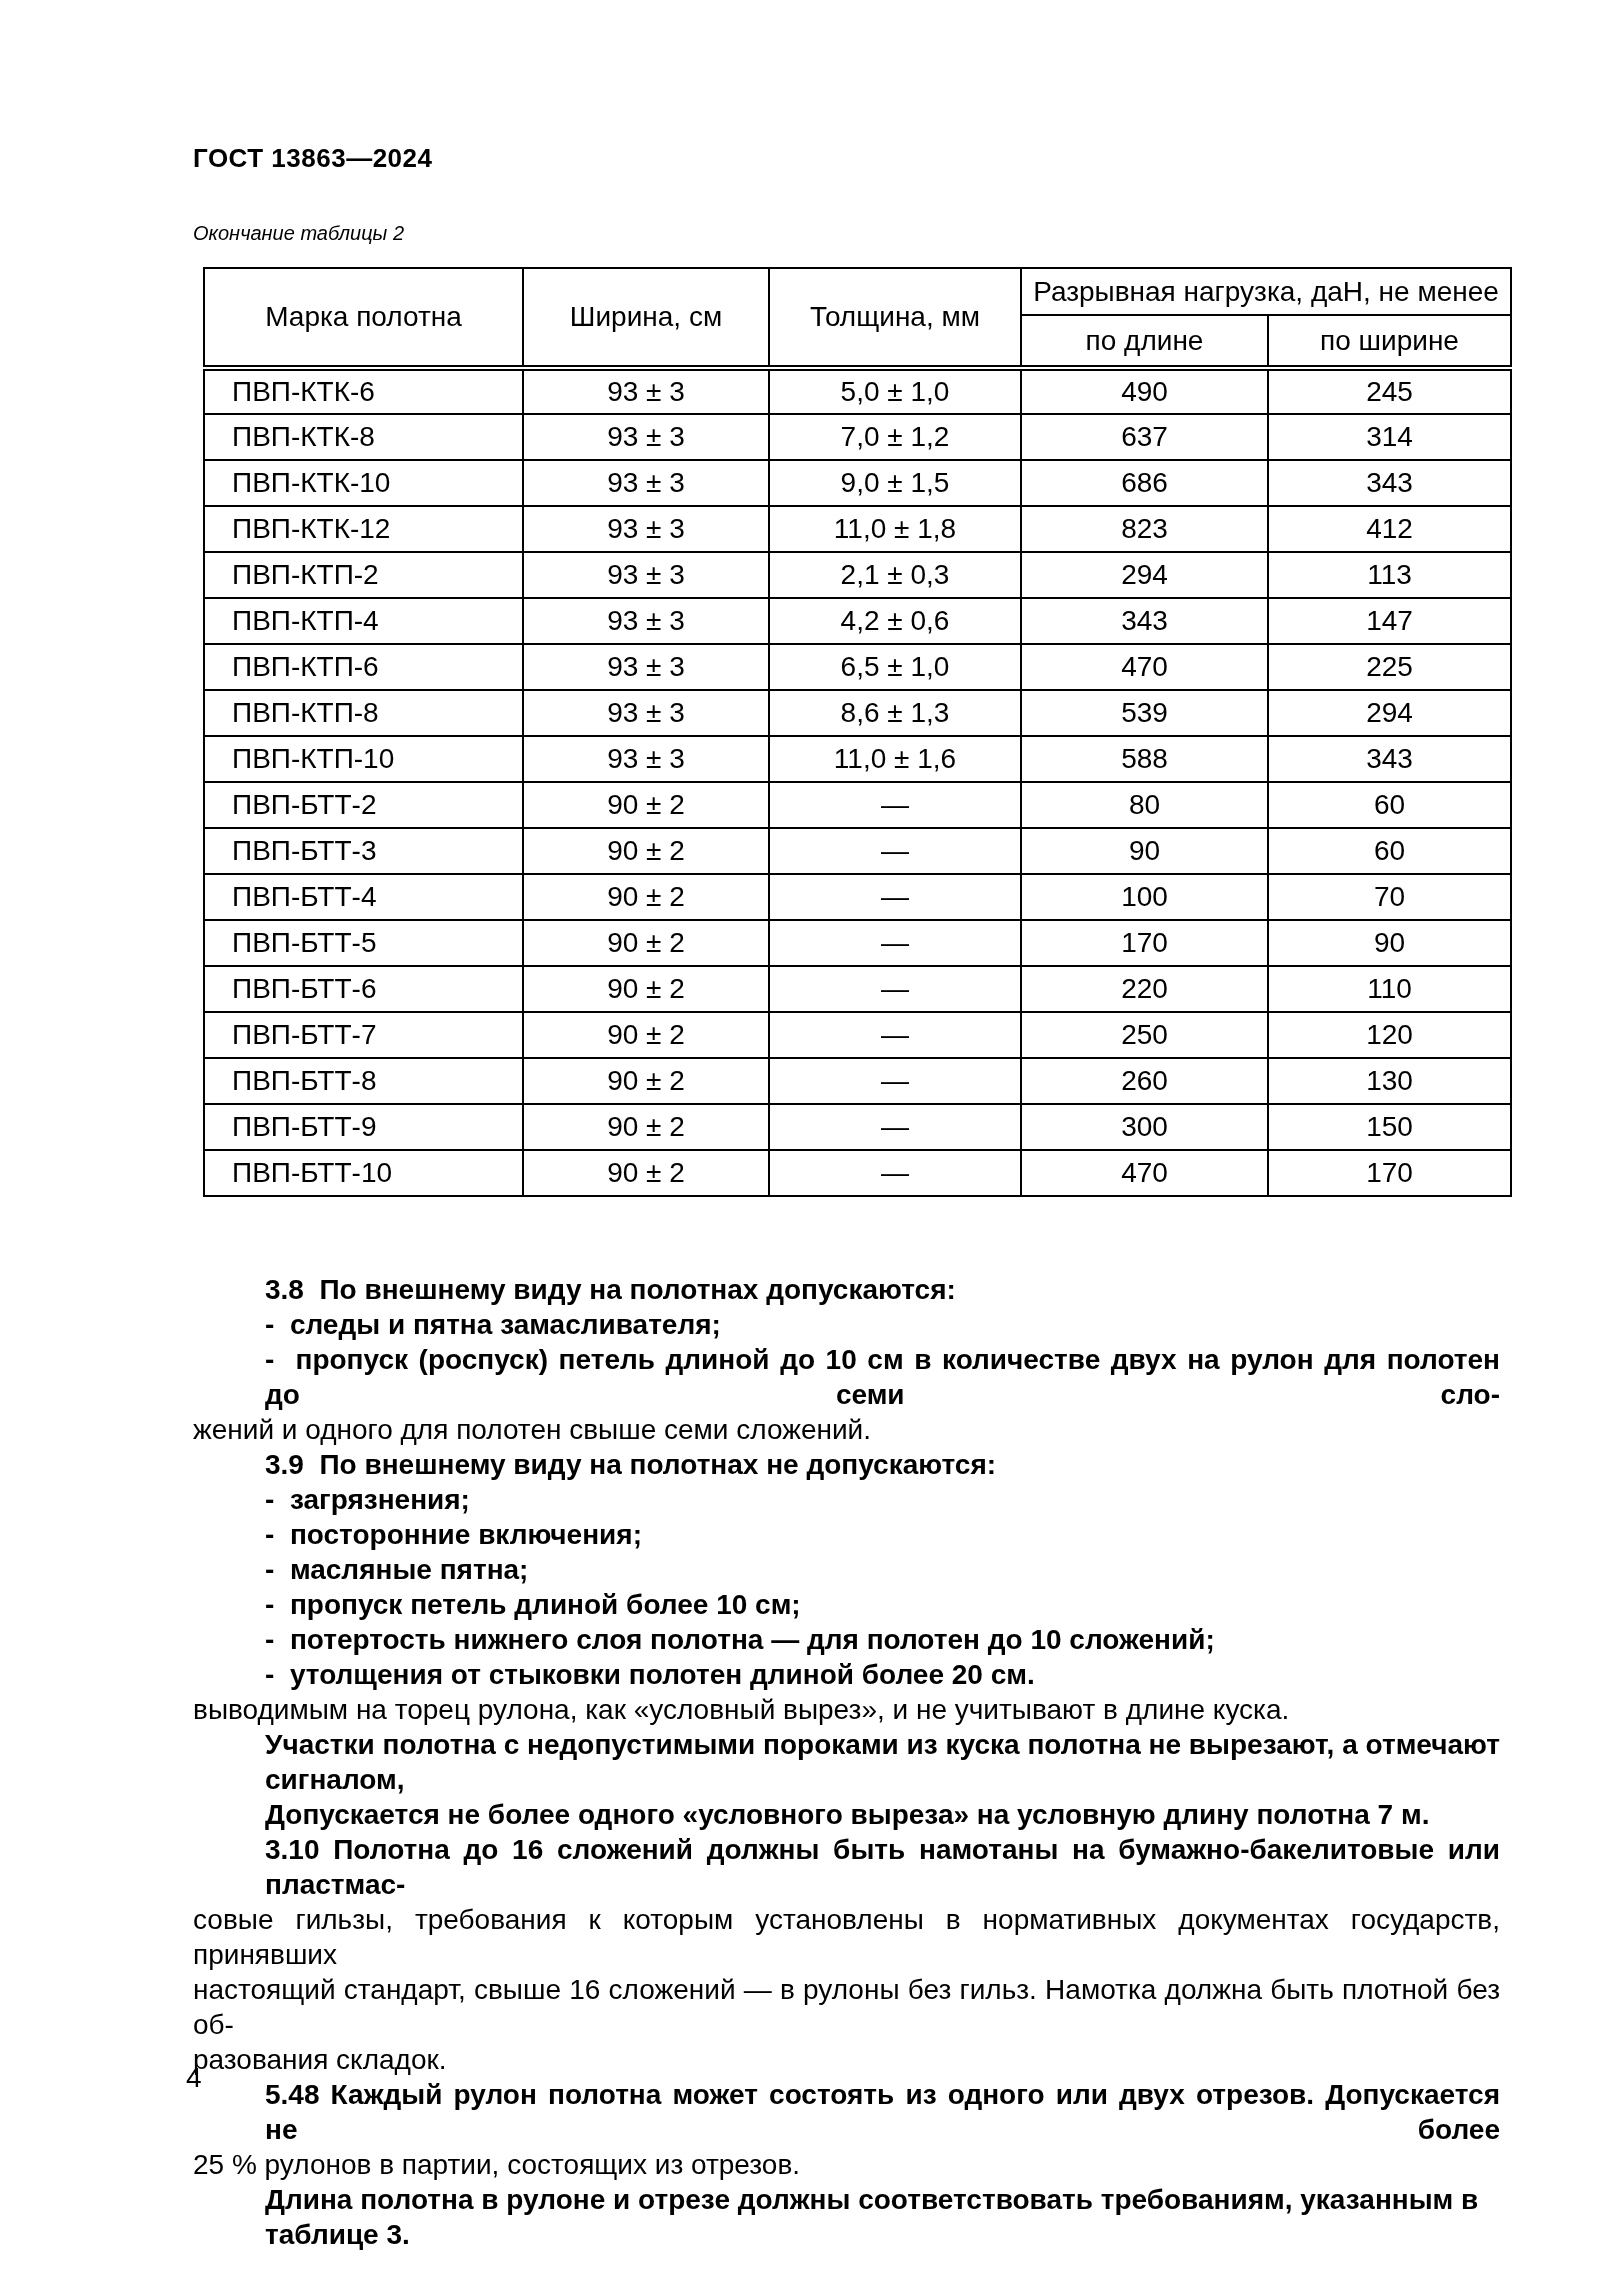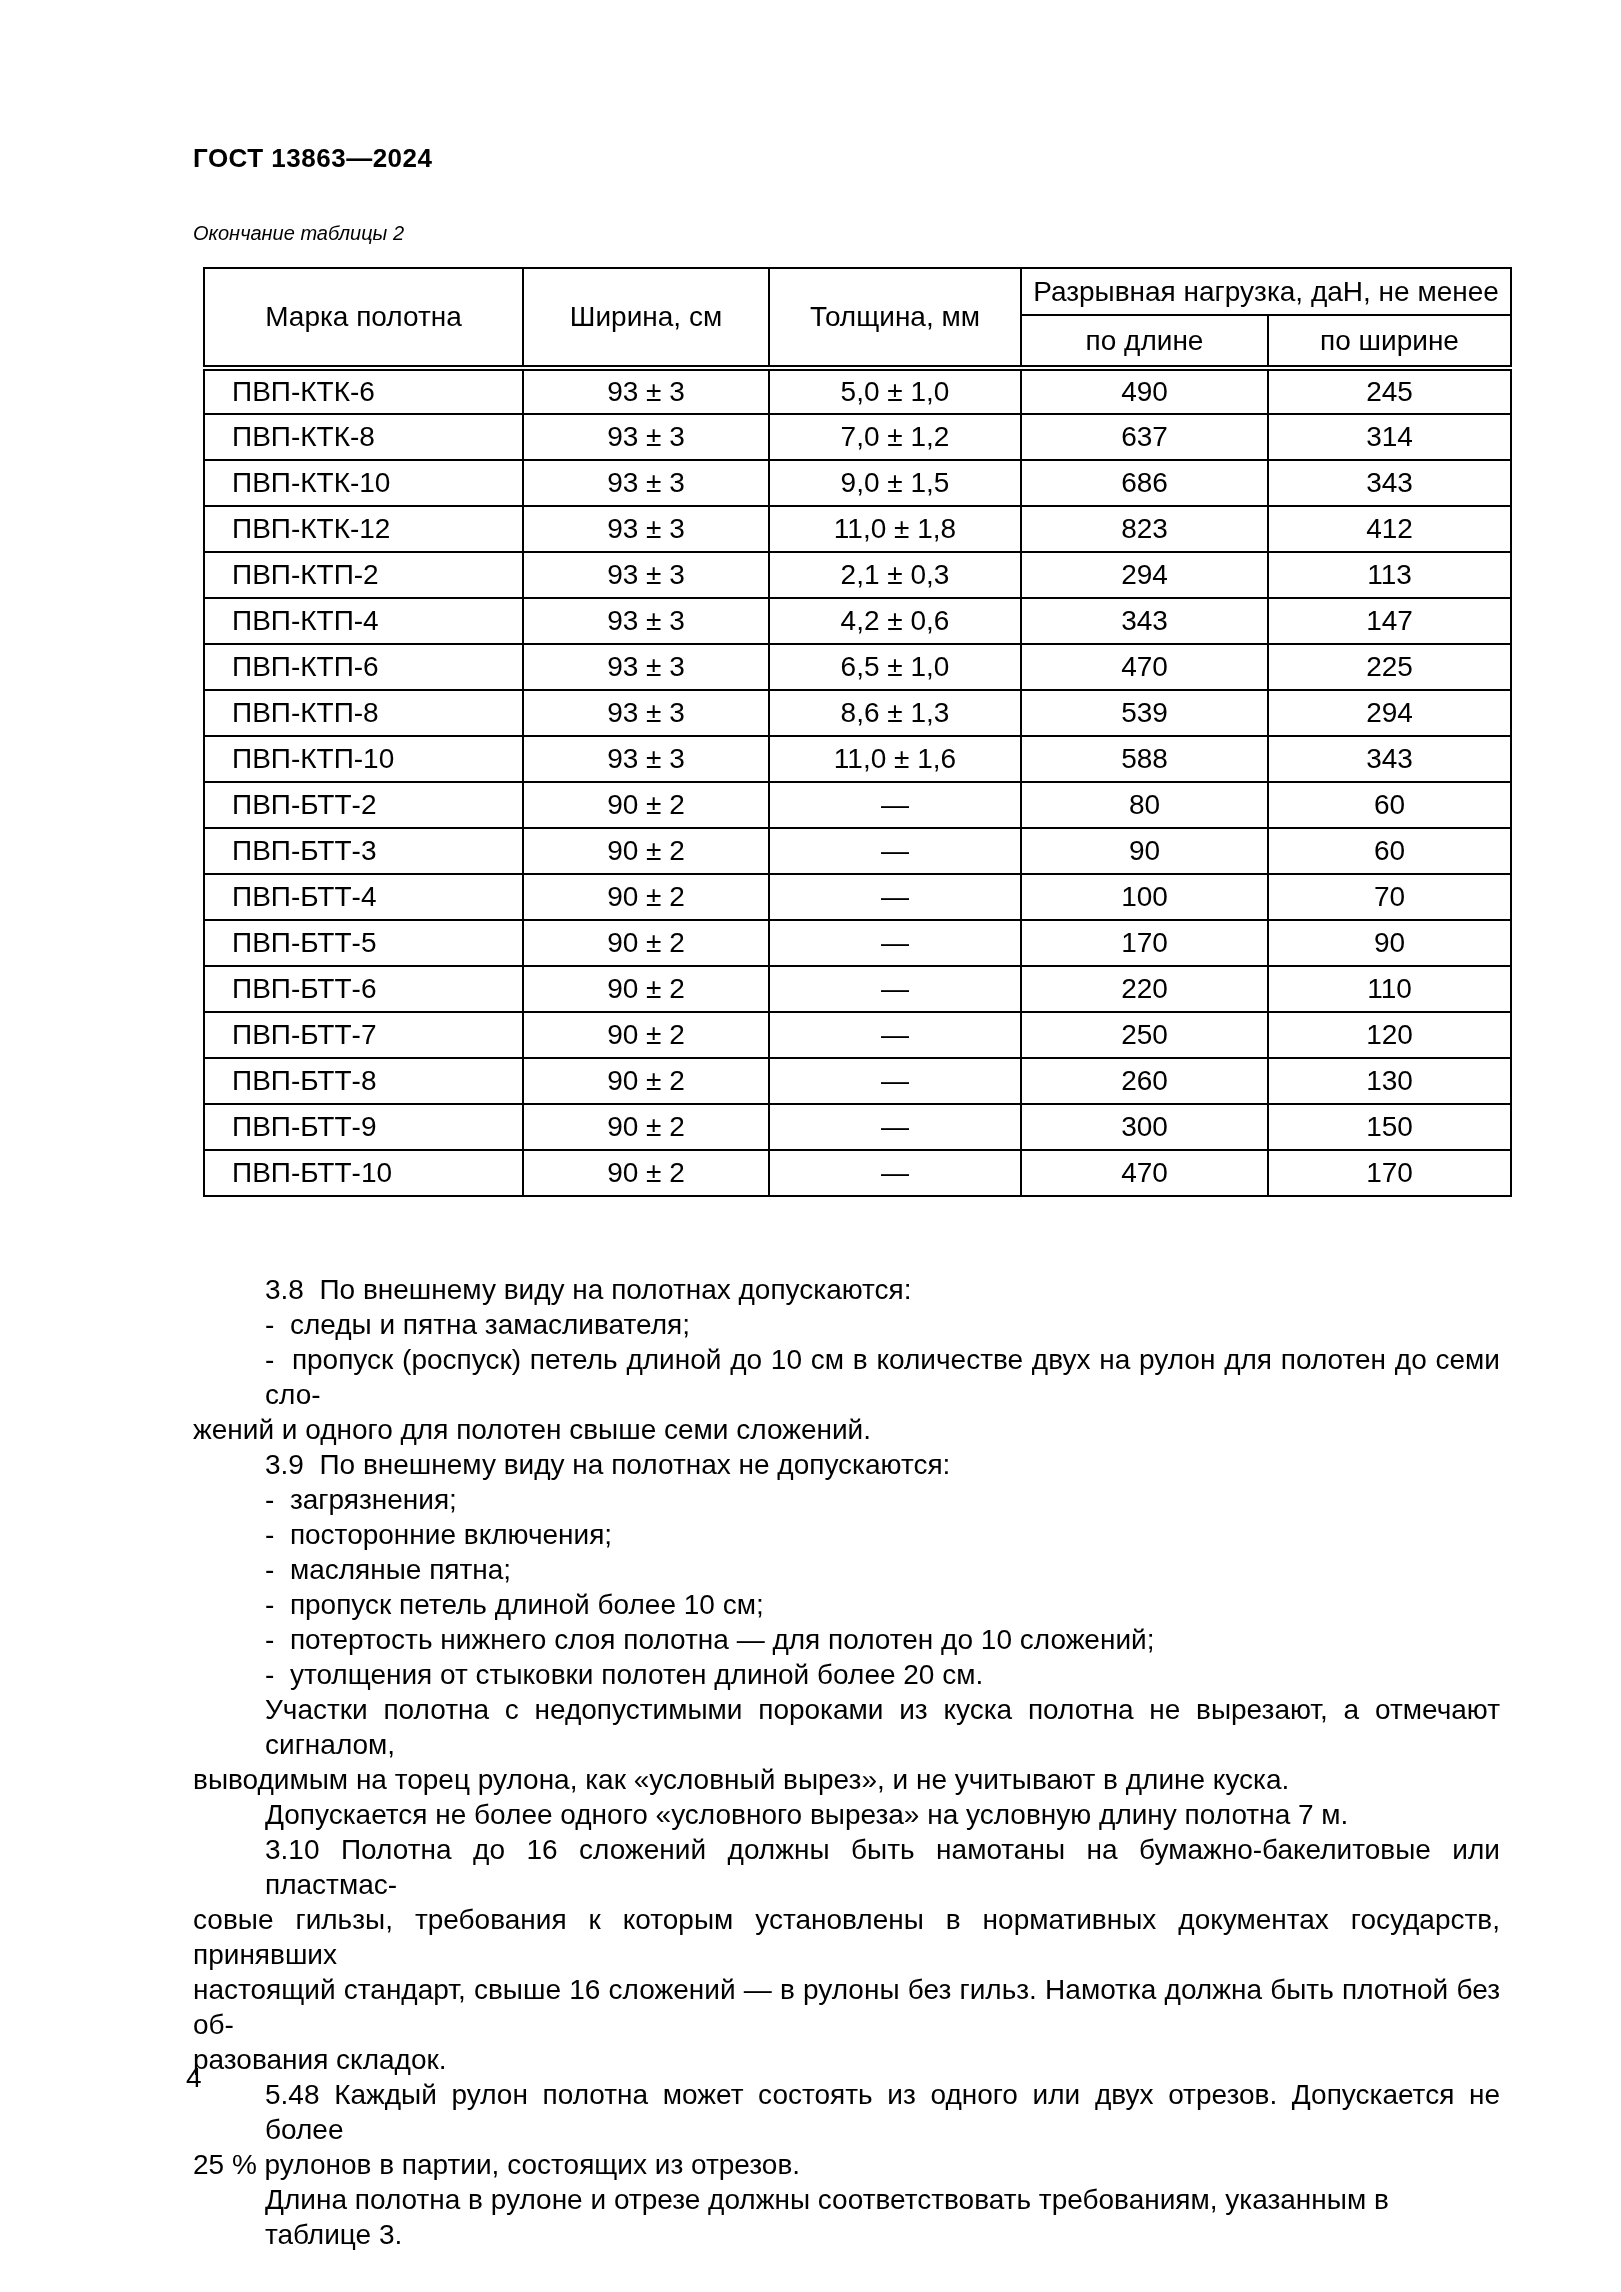--- a/index.html
+++ b/index.html
@@ -46,21 +46,21 @@
   .spec-table tbody td:first-child {
     text-align: left; padding-left: 27px;
   }
 
   .text-block {
     position: absolute; left: 193px; top: 1272px;
     width: 1307px;
     font-size: 28px; line-height: 35px;
   }
   .text-block .line { white-space: pre-wrap; }
-  .text-block .line.indent { padding-left: 72px; }
+  .text-block .line.indent { padding-left: 72px; font-weight: bold; }
   .text-block .line.fill { text-align: justify; text-align-last: justify; }
 
   .page-number {
     position: absolute; left: 186px; top: 2062px;
     font-size: 28px;
   }
 </style>
 </head>
 <body>
 
@@ -225,22 +225,22 @@
       <div class="line indent">-  следы и пятна замасливателя;</div>
       <div class="line indent fill">-  пропуск (роспуск) петель длиной до 10 см в количестве двух на рулон для полотен до семи сло-</div>
       <div class="line">жений и одного для полотен свыше семи сложений.</div>
       <div class="line indent">3.9  По внешнему виду на полотнах не допускаются:</div>
       <div class="line indent">-  загрязнения;</div>
       <div class="line indent">-  посторонние включения;</div>
       <div class="line indent">-  масляные пятна;</div>
       <div class="line indent">-  пропуск петель длиной более 10 см;</div>
       <div class="line indent">-  потертость нижнего слоя полотна — для полотен до 10 сложений;</div>
       <div class="line indent">-  утолщения от стыковки полотен длиной более 20 см.</div>
+      <div class="line">выводимым на торец рулона, как «условный вырез», и не учитывают в длине куска.</div>
       <div class="line indent fill">Участки полотна с недопустимыми пороками из куска полотна не вырезают, а отмечают сигналом,</div>
-      <div class="line">выводимым на торец рулона, как «условный вырез», и не учитывают в длине куска.</div>
       <div class="line indent">Допускается не более одного «условного выреза» на условную длину полотна 7 м.</div>
       <div class="line indent fill">3.10 Полотна до 16 сложений должны быть намотаны на бумажно-бакелитовые или пластмас-</div>
       <div class="line fill">совые гильзы, требования к которым установлены в нормативных документах государств, принявших</div>
       <div class="line fill">настоящий стандарт, свыше 16 сложений — в рулоны без гильз. Намотка должна быть плотной без об-</div>
       <div class="line">разования складок.</div>
       <div class="line indent fill">5.48 Каждый рулон полотна может состоять из одного или двух отрезов. Допускается не более</div>
       <div class="line">25 % рулонов в партии, состоящих из отрезов.</div>
       <div class="line indent">Длина полотна в рулоне и отрезе должны соответствовать требованиям, указанным в таблице 3.</div>
     </div>
 

